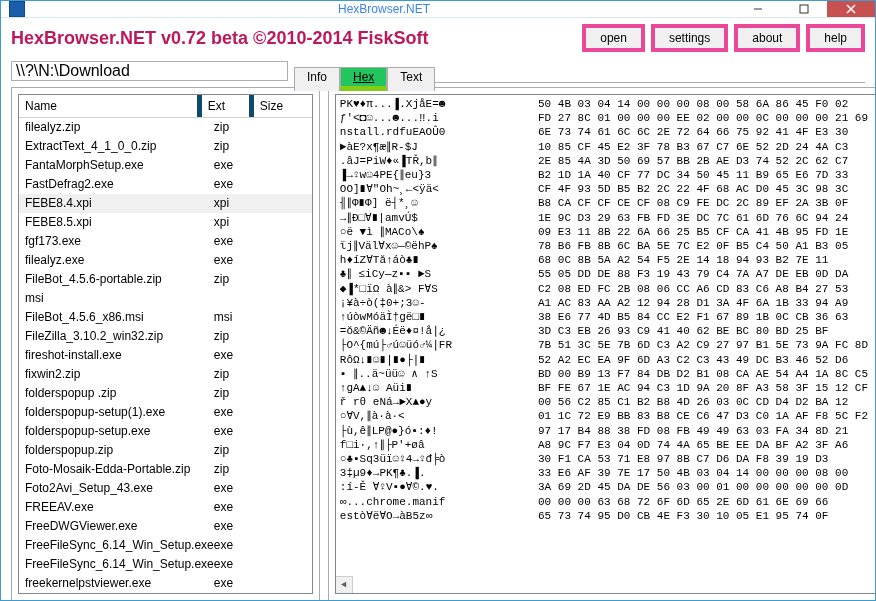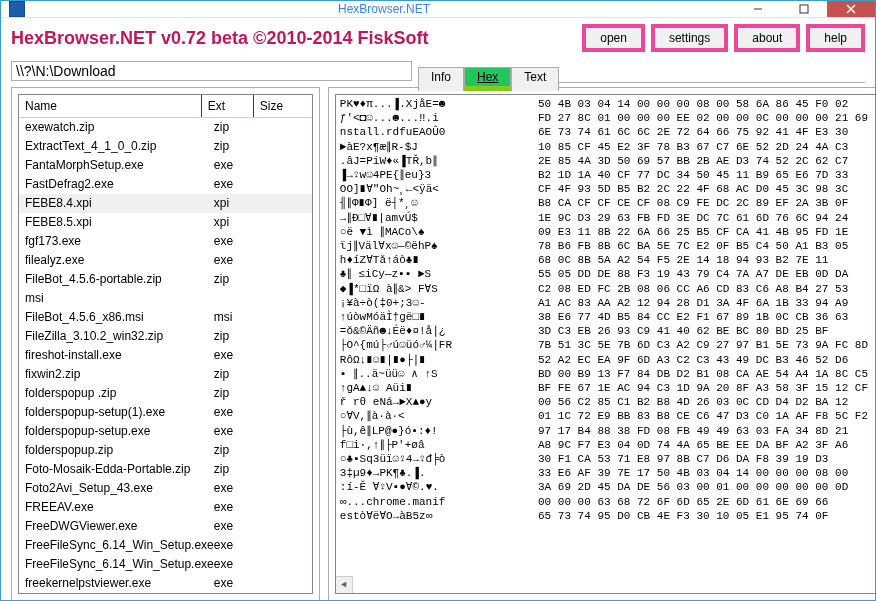--- a/index.html
+++ b/index.html
@@ -68,24 +68,24 @@
   font-size: 12px;
   cursor: pointer;
 }
 .path-row {
   display: flex;
   align-items: center;
   margin-bottom: 4px;
   gap: 6px;
 }
 .path-input {
-  width: 401px;
+  width: 277px;
   border: 1px solid #abadb3;
   padding: 2px 4px;
-  font-size: 14px;
+  font-size: 16px;
   height: 20px;
 }
 .tabstrip {
   display: flex;
   border-bottom: 1px solid #ababab;
   margin-left: 0;
   flex:1;
 }
 .tab {
   padding: 2px 12px;
@@ -127,21 +127,21 @@
   min-height: 0;
 }
 .list-header {
   display: flex;
   background: #fff;
   border-bottom: 1px solid #d0d0d0;
   font-size: 12px;
 }
 .list-header .col {
   padding: 4px 6px;
-  border-right: 1px solid #0c4a6e;
+  border-right: 5px solid #0c4a6e;
 }
 .col-name { flex: 1; }
 .col-ext { width: 52px; }
 .col-size { width: 58px; border-right:none !important;}
 .list-body {
   flex: 1;
   overflow-y: auto;
   overflow-x: hidden;
 }
 .row {
@@ -239,21 +239,21 @@
 
     <div class="pane left-pane">
       <div class="file-list">
         <div class="list-header">
           <div class="col col-name">Name</div>
           <div class="col col-ext">Ext</div>
           <div class="col col-size">Size</div>
         </div>
         <div class="list-body" id="file-list-body">
             <div class="row">
-              <div class="c-name">exewatch.zip</div>
+              <div class="c-name">filealyz.zip</div>
               <div class="c-ext">zip</div>
               <div class="c-size"></div>
             </div>
             <div class="row">
               <div class="c-name">ExtractText_4_1_0_0.zip</div>
               <div class="c-ext">zip</div>
               <div class="c-size"></div>
             </div>
             <div class="row">
               <div class="c-name">FantaMorphSetup.exe</div>

